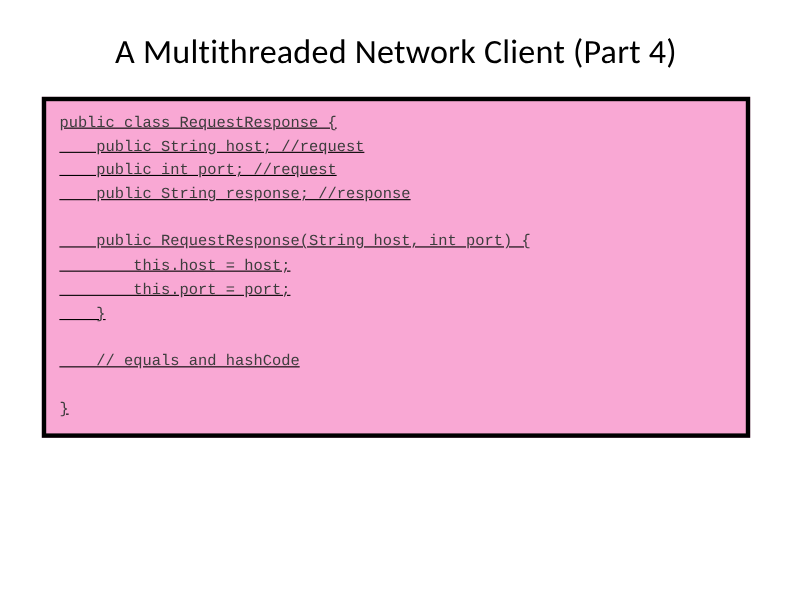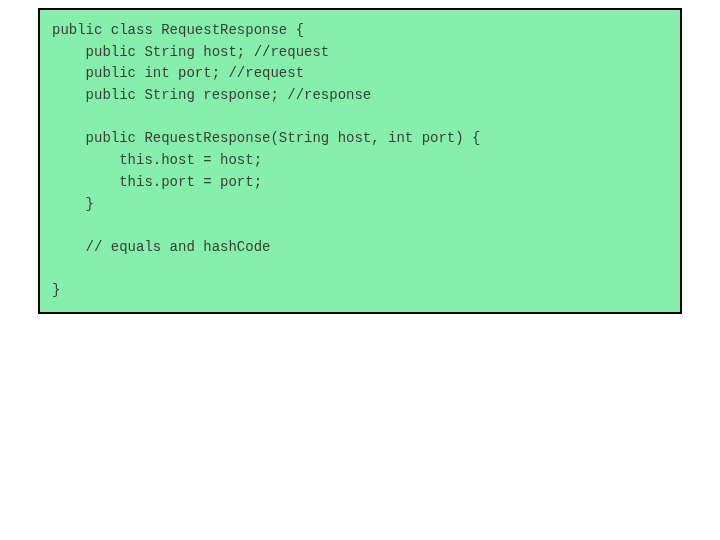--- a/index.html
+++ b/index.html
@@ -20,38 +20,40 @@
   .title {
     text-align: center;
     font-size: 31px;
     font-weight: 400;
     margin: 0;
     padding: 28px 20px 14px 20px;
     letter-spacing: 0.2px;
   }
   .code-box {
     margin: 8px 38px 0 38px;
-    border: 2px solid #000000;
-    background: #86efac;
+    border: 4px solid #000000;
+    background: #f9a8d4;
     padding: 10px 12px 10px 12px;
     box-sizing: border-box;
+    text-decoration: underline;
   }
   .code-box pre {
     margin: 0;
     font-family: "Courier New", Courier, monospace;
     font-size: 14px;
     line-height: 1.55;
     color: #3d3d3d;
     white-space: pre;
   }
 </style>
 </head>
 <body>
 
 <div class="slide">
+  <h1 class="title">A Multithreaded Network Client  (Part 4)</h1>
   <div class="code-box">
     <pre>public class RequestResponse {
     public String host; //request
     public int port; //request
     public String response; //response
 
     public RequestResponse(String host, int port) {
         this.host = host;
         this.port = port;
     }

